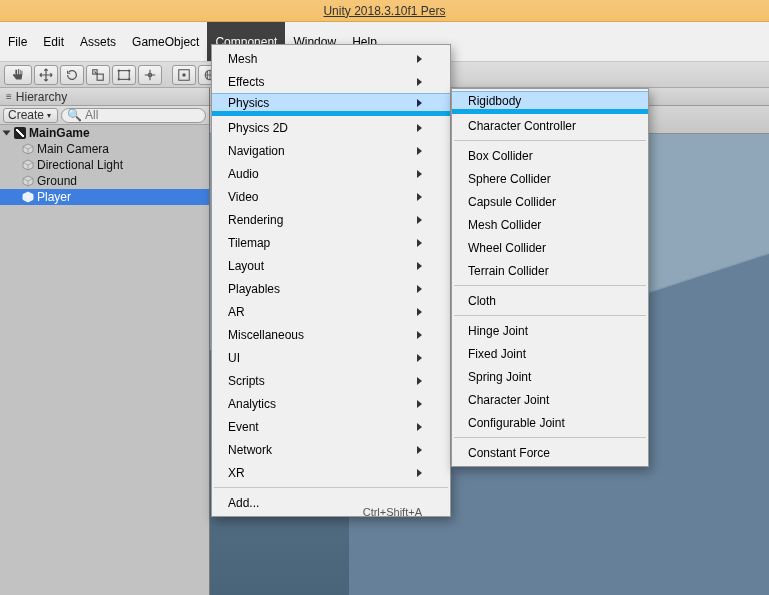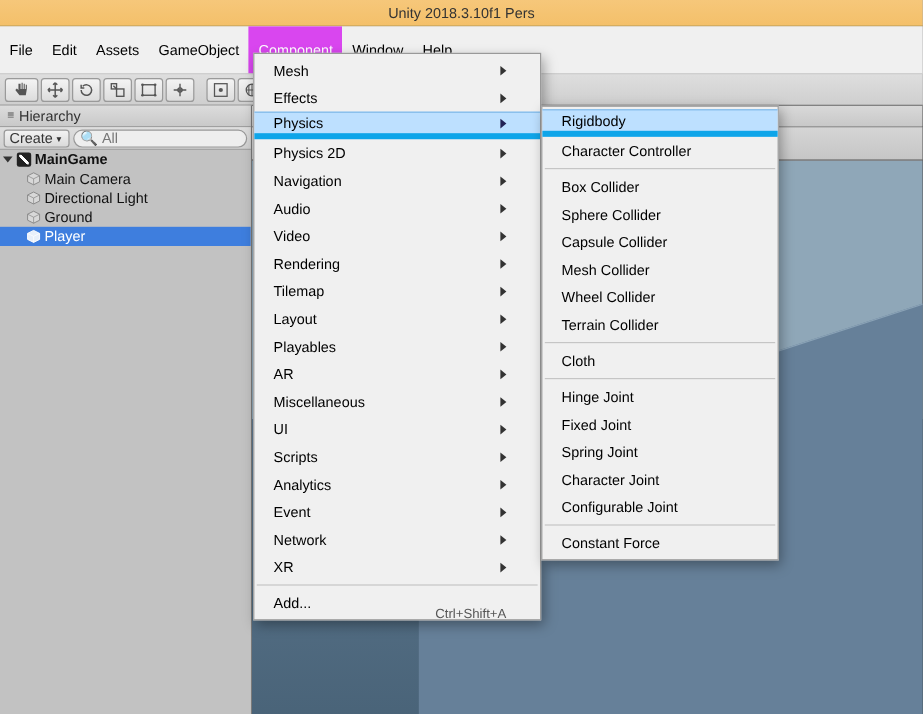--- a/index.html
+++ b/index.html
@@ -9,39 +9,40 @@
   
   .titlebar {
     height: 22px;
     background: linear-gradient(#f6c77a, #f4c06a);
     border-bottom: 1px solid #d8a84d;
     display: flex;
     align-items: center;
     justify-content: center;
     color: #333;
     font-size: 12px;
+    text-decoration: underline;
   }
 
   
   .menubar {
     height: 40px;
     background: #f0f0f0;
     border-bottom: 1px solid #c8c8c8;
     display: flex;
     align-items: stretch;
   }
   .menuitem {
     padding: 0 8px;
     display: flex;
     align-items: center;
     cursor: default;
     color: #000;
   }
   .menuitem.active {
-    background: #d946ef;
+    background: #404040;
     color: #fff;
     justify-content: flex-end;
   }
 
   
   .toolbar {
     height: 26px;
     background: linear-gradient(#dedede, #cfcfcf);
     border-bottom: 1px solid #a9a9a9;
     display: flex;

